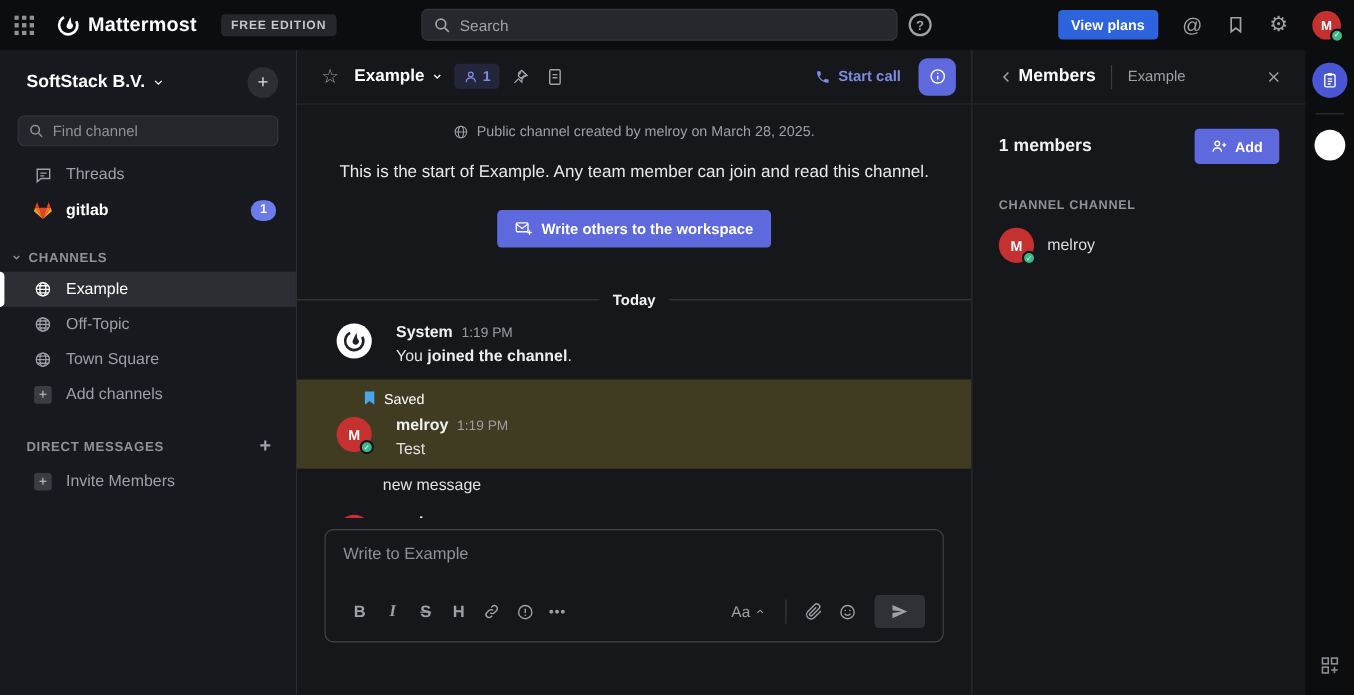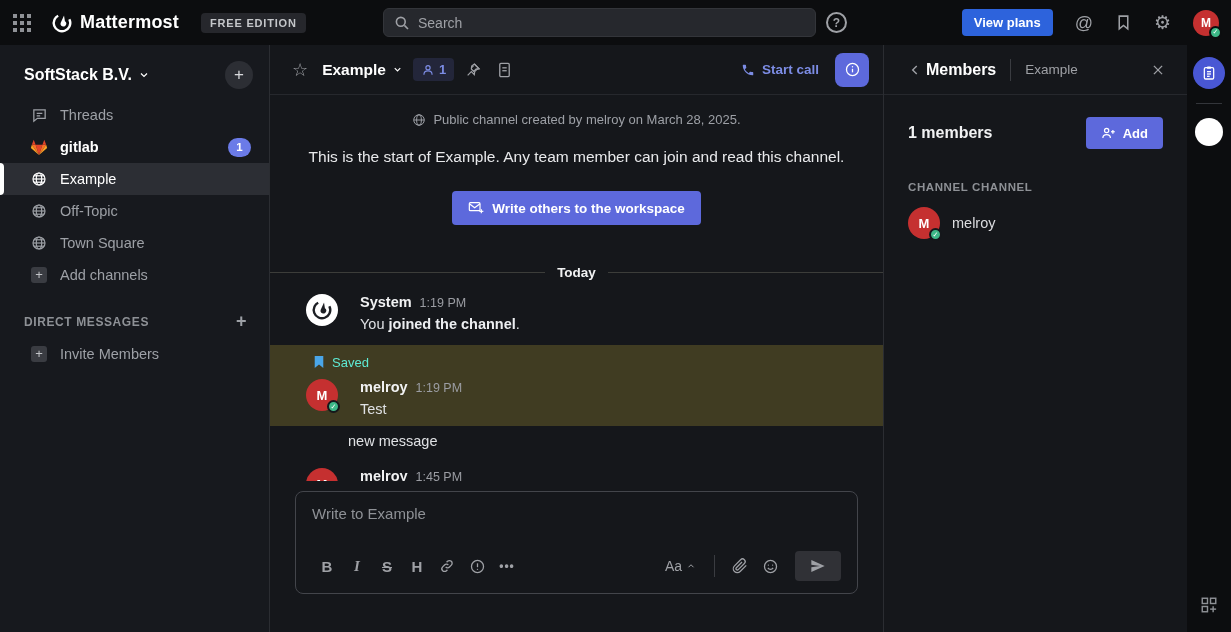--- a/index.html
+++ b/index.html
@@ -78,26 +78,26 @@
   .msg-avatar.red { background:#c53030; color:#fff; font-weight:bold; font-size:13px; display:flex; align-items:center; justify-content:center; }
   .msg-avatar.white { background:#fff; display:flex; align-items:center; justify-content:center; }
   .msg-avatar .presence { right:-2px; bottom:-2px; border-color:#15171b; }
   .msg-main { flex:1; min-width:0; }
   .msg-head { display:flex; align-items:baseline; gap:8px; }
   .msg-author { font-weight:bold; font-size:14.5px; color:#f1f2f3; cursor:pointer; }
   .msg-time { font-size:12.5px; color:#9b9da3; }
   .msg-text { font-size:14.5px; color:#dfe1e4; margin-top:3px; line-height:22px; }
   .msg-text b { color:#eceef1; }
   .saved-block { background:#403c22; margin-top:8px; padding-top:6px; }
-  .saved-flag { display:flex; align-items:center; gap:7px; padding-left:43px; height:22px; color:#5eead4; font-size:13px; cursor:pointer; }
+  .saved-flag { display:flex; align-items:center; gap:7px; padding-left:60px; height:22px; color:#ffffff; font-size:13px; cursor:pointer; }
   .followup-row { padding:0 20px 0 78px; }
   .followup-row .msg-text { margin-top:0; padding-top:4px; }
 
   
-  .composer { flex:none; padding:10px 25px 38px; }
+  .composer { flex:none; padding:10px 25px 48px; }
   .composer-box { border:1px solid #43454b; border-radius:8px; padding:13px 16px 8px; }
   .composer-input { color:#8e9196; font-size:15px; min-height:42px; cursor:text; }
   .fmt-bar { display:flex; align-items:center; height:38px; color:#9fa1a6; }
   .fmt-btn { width:30px; height:30px; display:flex; align-items:center; justify-content:center; border-radius:4px; cursor:pointer; font-size:15px; }
   .fmt-b { font-weight:bold; }
   .fmt-i { font-style:italic; font-weight:bold; font-family:"Liberation Serif",serif; }
   .fmt-s { text-decoration:line-through; font-weight:bold; }
   .fmt-h { font-weight:bold; }
   .fmt-dots { letter-spacing:1px; font-size:12px; font-weight:bold; }
   .fmt-spacer { flex:1; }
@@ -193,20 +193,29 @@
       <div class="team-row">
         <span class="team-name">
           <span>SoftStack B.V.</span>
           <svg width="12" height="12" viewBox="0 0 24 24" fill="none" stroke="#fff" stroke-width="2.4">
               <polyline points="6,9 12,15 18,9"></polyline>
             </svg>
         </span>
         <span class="round-plus">+</span>
       </div>
 
+      <div class="find-box">
+        <span>
+          <svg width="14" height="14" viewBox="0 0 20 20" fill="none" stroke="currentColor" stroke-width="2">
+              <circle cx="8.5" cy="8.5" r="5.5"></circle>
+              <line x1="13" y1="13" x2="17.5" y2="17.5"></line>
+            </svg>
+        </span>
+        <input type="text" placeholder="Find channel" style="">
+      </div>
 
       <div class="sb-item">
         <span class="glyph">
           <svg width="17" height="17" viewBox="0 0 24 24" fill="none" stroke="currentColor" stroke-width="1.8">
               <path d="M4 4h16v12H9l-5 4z"></path>
               <line x1="8" y1="9" x2="16" y2="9"></line>
               <line x1="8" y1="12.5" x2="13" y2="12.5"></line>
             </svg>
         </span>
         <span>Threads</span>
@@ -222,20 +231,28 @@
               <path fill="#fca326" d="M2 6.5 L0.9 10.1 L10 18 Z"></path>
               <path fill="#fca326" d="M18 6.5 L19.1 10.1 L10 18 Z"></path>
               <path fill="#e24329" d="M2 6.5 L4.1 0.8 L6.2 6.5 Z"></path>
               <path fill="#e24329" d="M18 6.5 L15.9 0.8 L13.8 6.5 Z"></path>
             </svg>
         </span>
         <span>gitlab</span>
         <span class="badge-pill">1</span>
       </div>
 
+      <div class="sb-section">
+        <span class="sec-label">
+          <svg class="sec-chevron" width="10" height="10" viewBox="0 0 24 24" fill="none" stroke="currentColor" stroke-width="3">
+              <polyline points="6,9 12,15 18,9"></polyline>
+            </svg>
+          <span>CHANNELS</span>
+        </span>
+      </div>
 
       <div class="sb-item selected">
         <span class="glyph">
           <svg width="16" height="16" viewBox="0 0 20 20" fill="none" stroke="currentColor" stroke-width="1.5">
               <circle cx="10" cy="10" r="7.5"></circle>
               <ellipse cx="10" cy="10" rx="3.4" ry="7.5"></ellipse>
               <line x1="2.5" y1="10" x2="17.5" y2="10"></line>
               <line x1="3.6" y1="6" x2="16.4" y2="6"></line>
               <line x1="3.6" y1="14" x2="16.4" y2="14"></line>
             </svg>

